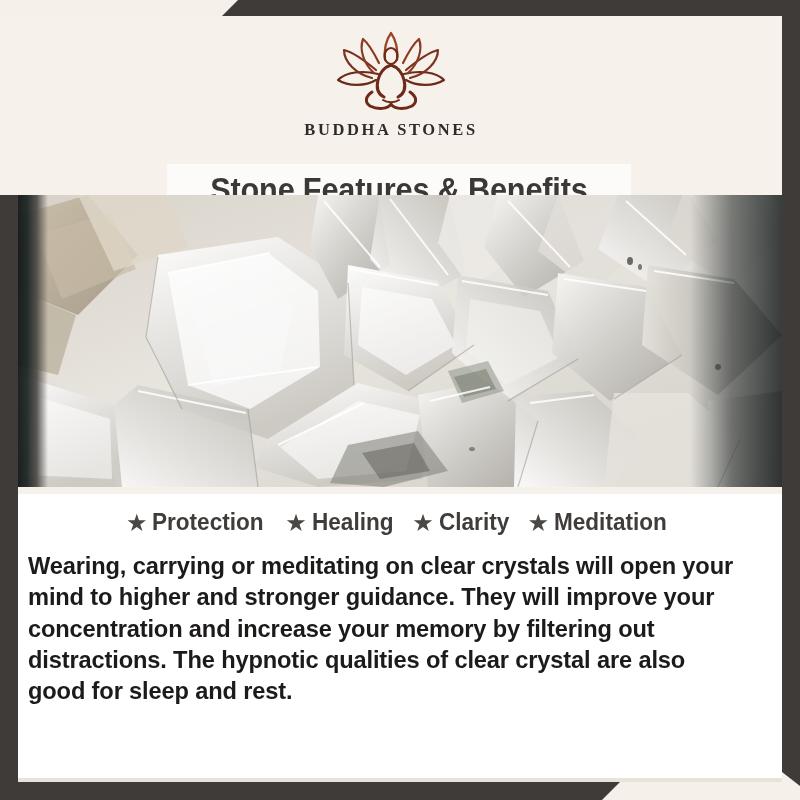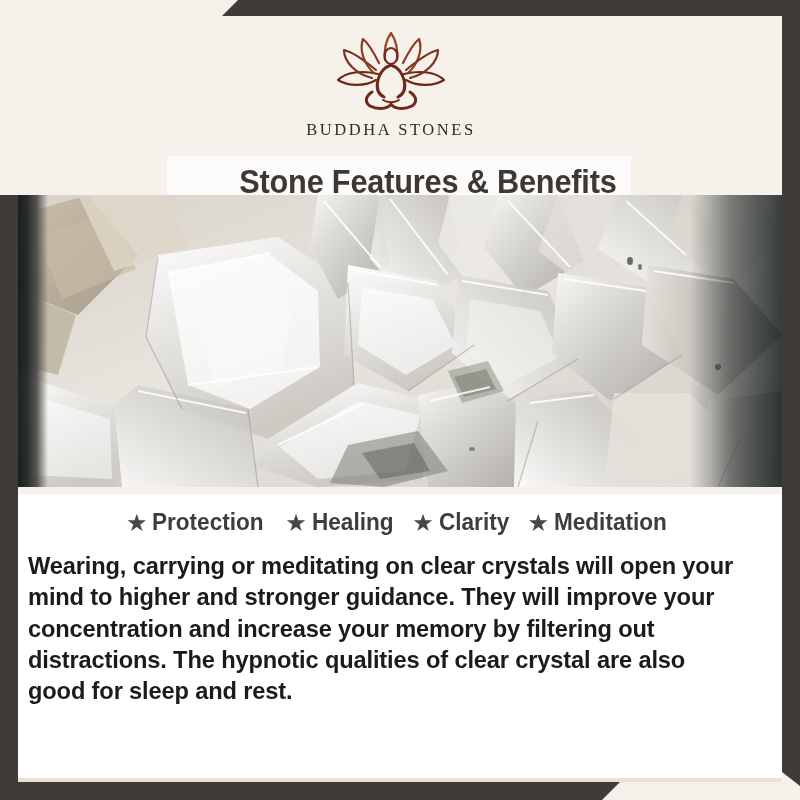--- a/index.html
+++ b/index.html
@@ -90,34 +90,34 @@
     width: 150px;
     height: 86px;
     display: block;
   }
   .logo-word {
     margin-top: 4px;
     font-family: "Liberation Serif", serif;
     font-size: 16.5px;
     letter-spacing: 2.6px;
     color: #2e2b28;
-    font-weight: 400;
+    font-weight: 700;
   }
 
   
   .title-plate {
     position: absolute;
-    top: 140px;
+    top: 148px;
     left: 167px;
     width: 464px;
     height: 52px;
     background: #fdfbf9;
     display: flex;
     align-items: center;
-    justify-content: flex-end;
+    justify-content: center;
   }
   .title-text {
     font-size: 33px;
     font-weight: 700;
     color: #3b3836;
     letter-spacing: -0.2px;
     transform: scaleX(0.93);
     white-space: nowrap;
   }
 

